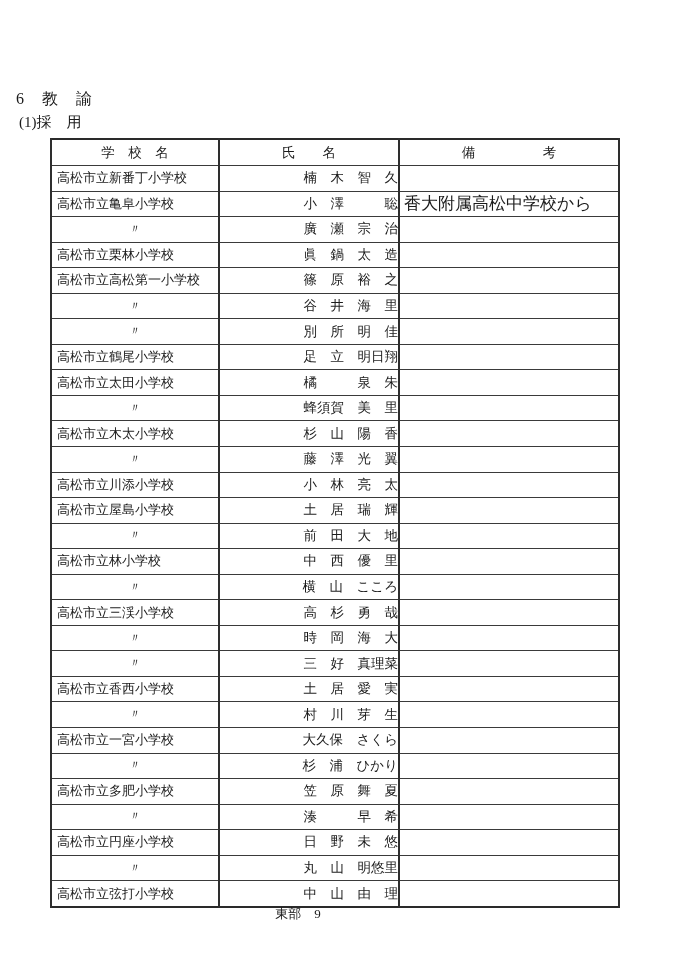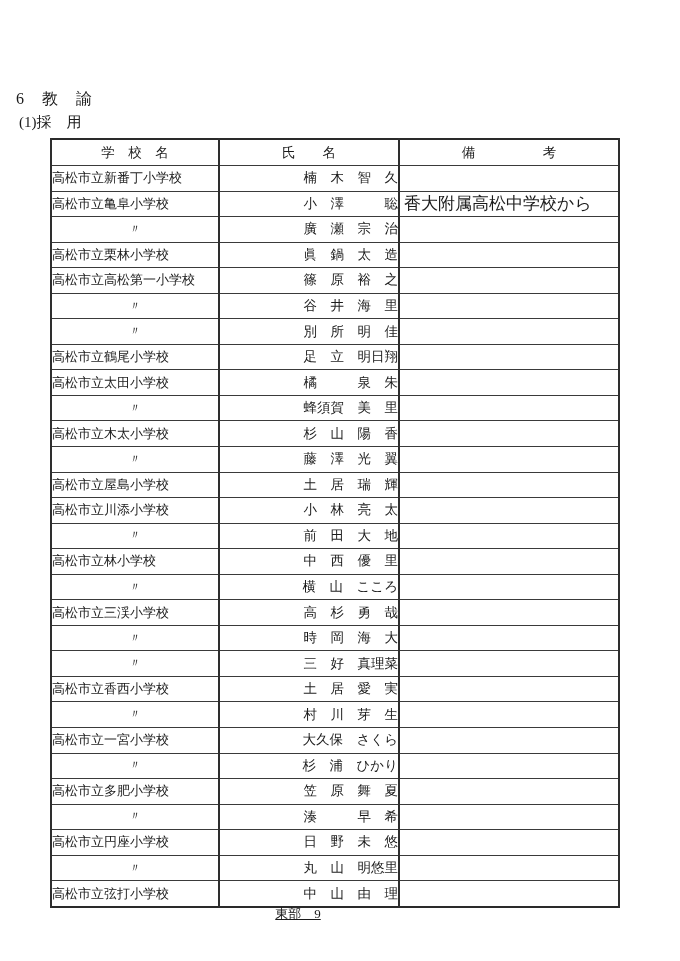--- a/index.html
+++ b/index.html
@@ -58,20 +58,21 @@
     height: 25px;
     font-size: 13.5px;
     text-align: center;
   }
   .roster td {
     height: 24.55px;
     font-size: 13.5px;
   }
   td.school {
     text-align: left;
+    padding-left: 5px;
     font-size: 13px;
   }
   td.school.ditto {
     text-align: center;
     padding-left: 0;
     font-size: 12px;
     color: #2a2a2a;
   }
   td.person {
     text-align: right;
@@ -82,21 +83,20 @@
     font-size: 17px;
   }
   .footer {
     position: absolute;
     left: 42px;
     top: 905px;
     width: 512px;
     text-align: center;
     font-size: 13px;
     white-space: pre;
-    text-decoration: underline;
   }
 </style>
 </head>
 <body>
 
 <div class="page">
 
   <div class="title">6　教　諭</div>
 
   <div class="subtitle">(1)採　用</div>
@@ -169,30 +169,30 @@
     <td class="school">高松市立木太小学校</td>
     <td class="person">杉　山　陽　香</td>
     <td class="note"></td>
   </tr>
         <tr>
     <td class="school ditto">〃</td>
     <td class="person">藤　澤　光　翼</td>
     <td class="note"></td>
   </tr>
         <tr>
+    <td class="school">高松市立川添小学校</td>
+    <td class="person">小　林　亮　太</td>
+    <td class="note"></td>
+  </tr>
+        <tr>
     <td class="school">高松市立屋島小学校</td>
     <td class="person">土　居　瑞　輝</td>
     <td class="note"></td>
   </tr>
         <tr>
-    <td class="school">高松市立川添小学校</td>
-    <td class="person">小　林　亮　太</td>
-    <td class="note"></td>
-  </tr>
-        <tr>
     <td class="school ditto">〃</td>
     <td class="person">前　田　大　地</td>
     <td class="note"></td>
   </tr>
         <tr>
     <td class="school">高松市立林小学校</td>
     <td class="person">中　西　優　里</td>
     <td class="note"></td>
   </tr>
         <tr>

